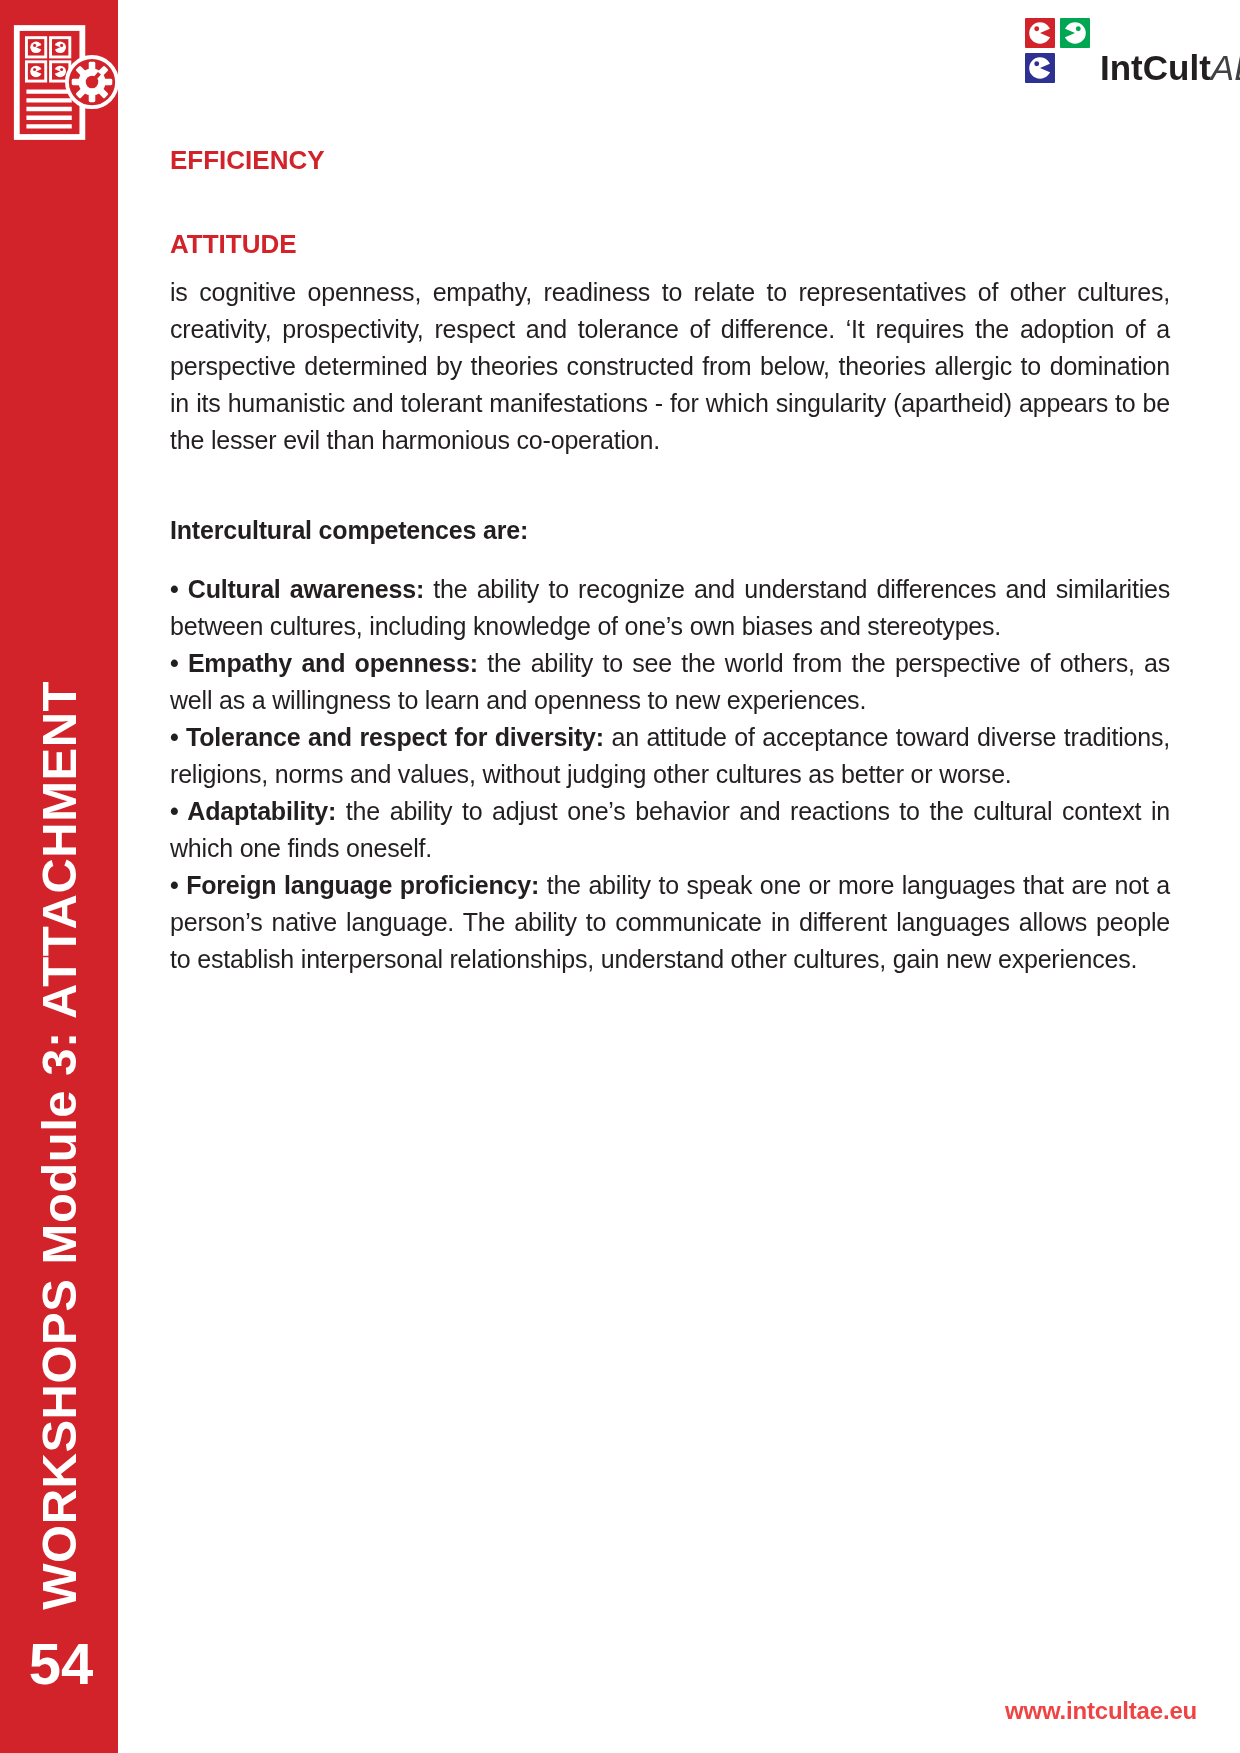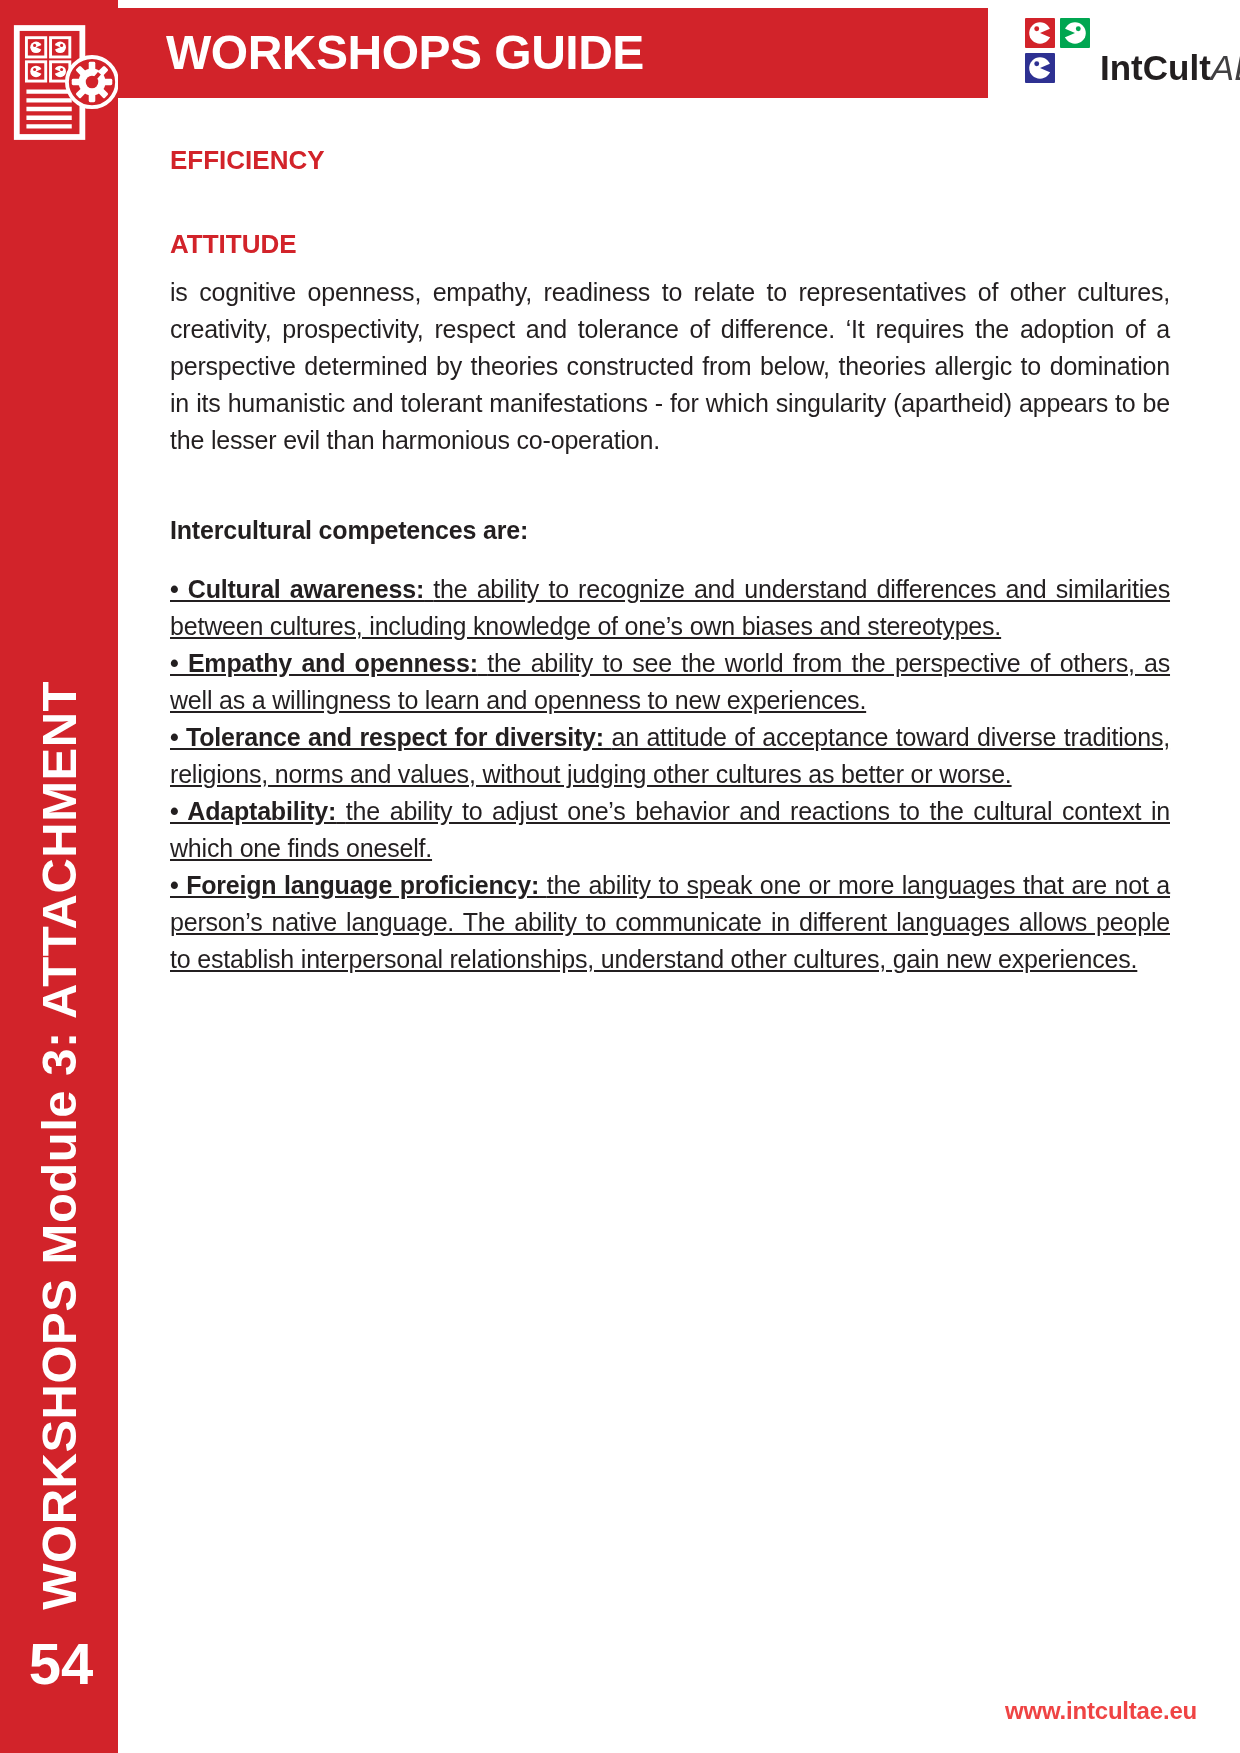--- a/index.html
+++ b/index.html
@@ -48,21 +48,21 @@
   }
   .red-h{
     margin:0 0 16px 0;font-size:26px;line-height:28px;font-weight:bold;color:#d2232a;
     letter-spacing:0;text-align:left;
   }
   .content p{margin:0;}
   .sec{margin:0 0 56px 0;}
   .comp-title{
     margin:0 0 26px 0;font-size:25px;line-height:30px;font-weight:bold;color:#231f20;text-align:left;
   }
-  .bullet{margin:0 0 27px 0;text-decoration:underline;}
+  .bullet{margin:0 0 27px 0;}
   .bl{font-weight:bold;}
   
   .footer-url{
     position:absolute;top:1697px;right:43px;
     font-size:24px;font-weight:bold;color:#ef4444;letter-spacing:-0.2px;
   }
 </style>
 </head>
 <body>
 
@@ -124,23 +124,20 @@
       </g>
     </svg>
 
     <div class="vlabel-wrap">
       <span class="vlabel">WORKSHOPS Module 3: ATTACHMENT</span>
     </div>
 
     <div class="pagenum">54</div>
   </div>
 
-  <div class="banner">
-    <h1>WORKSHOPS GUIDE</h1>
-  </div>
 
   <div class="logo">
     <div class="logo-row">
       <span class="sq red">
         <svg width="30" height="30" viewBox="0 0 32 32">
           <circle cx="16" cy="16" r="11.5" fill="#ffffff"></circle>
           <circle cx="12.5" cy="11.5" r="2.6" fill="#d2232a"></circle>
           <path d="M16 16 L29 10.5 L29 21.5 Z" fill="#d2232a"></path>
         </svg>
       </span>

